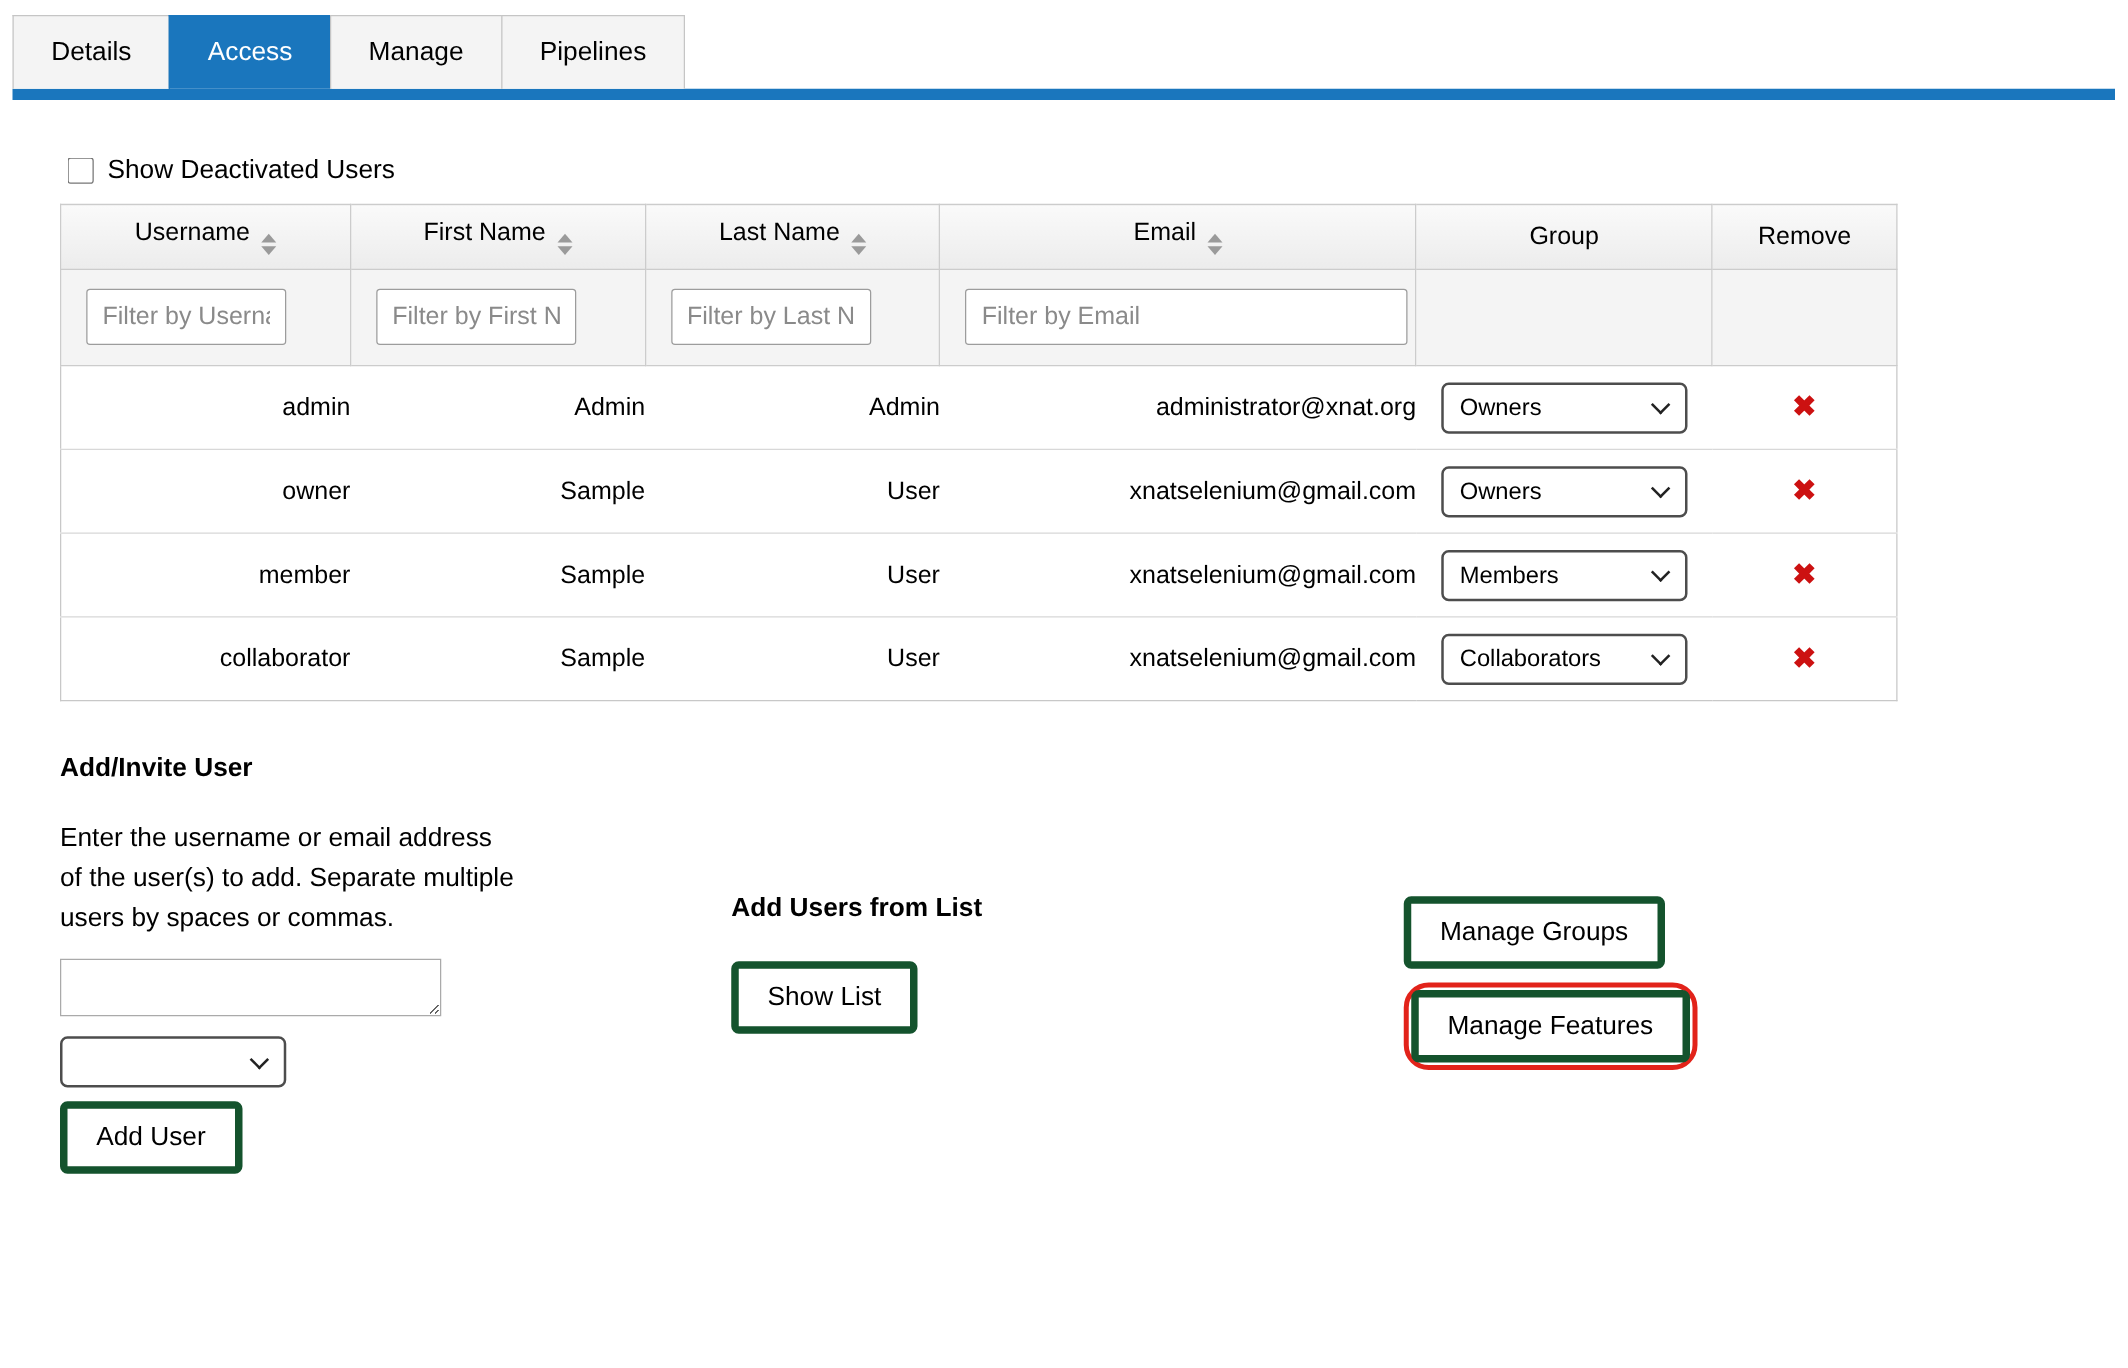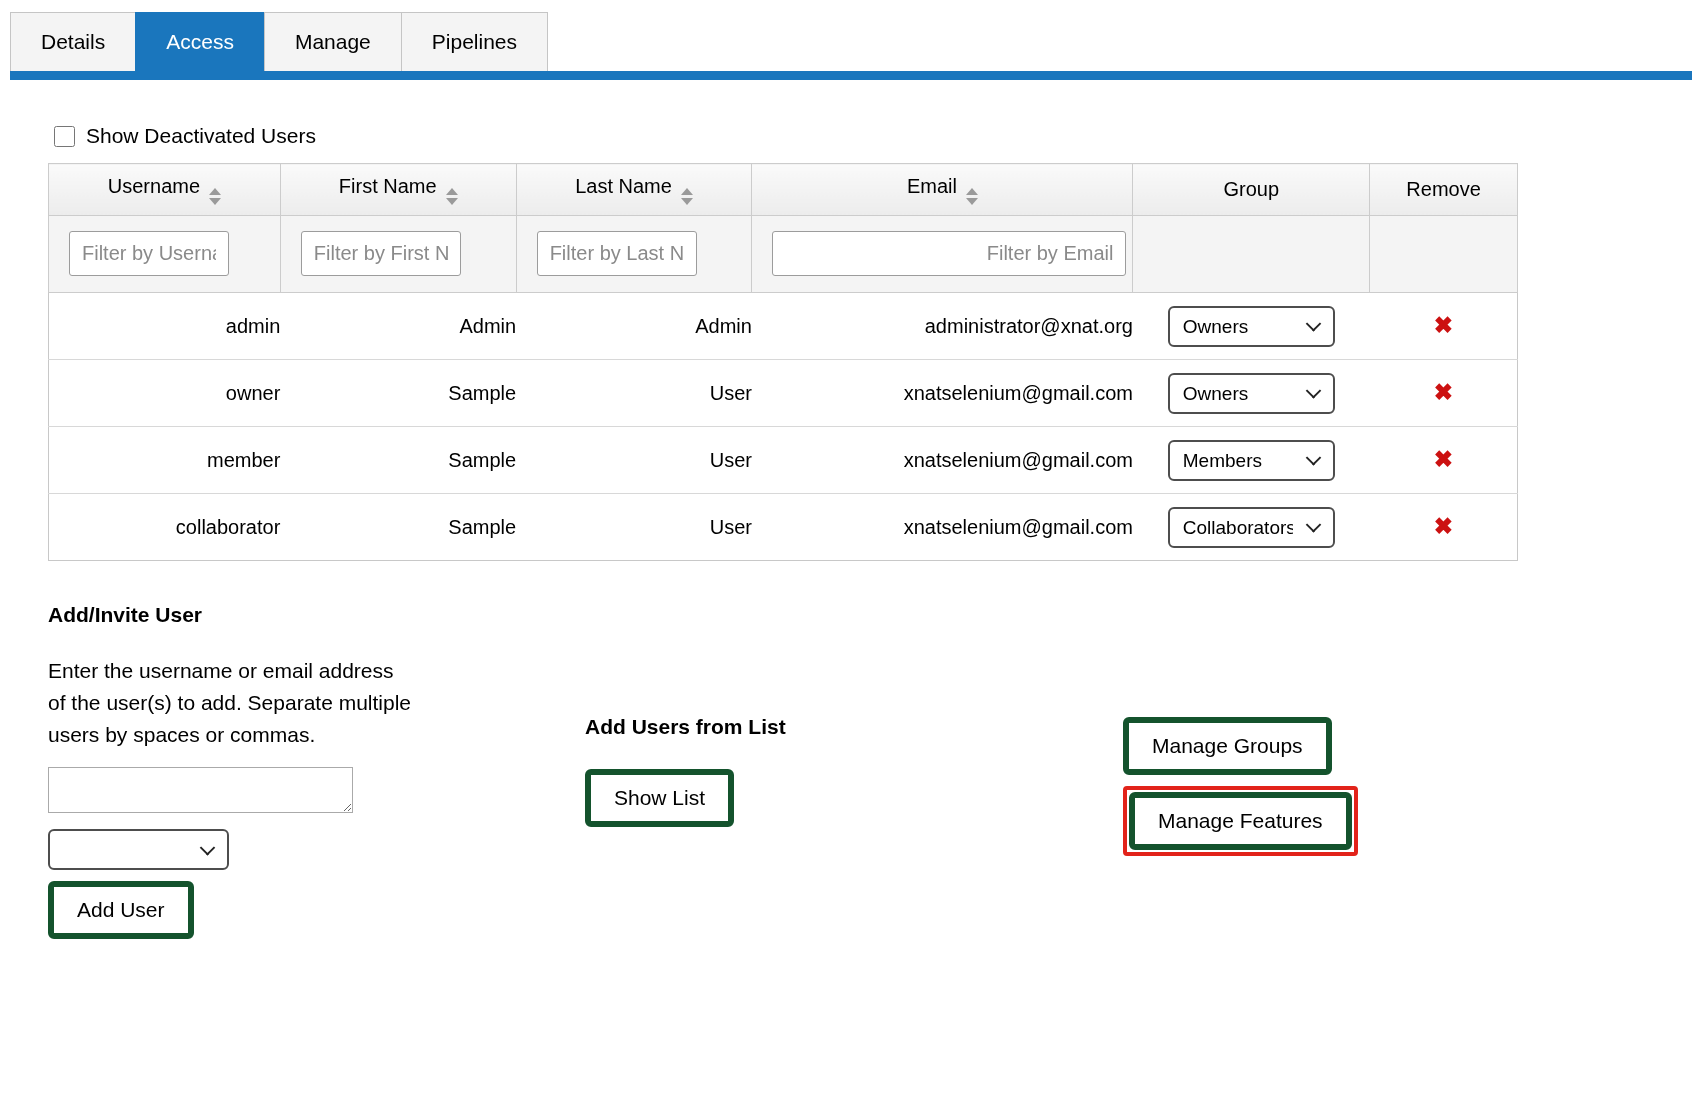--- a/index.html
+++ b/index.html
@@ -71,21 +71,21 @@
     text-align: left;
   }
   .filter-input {
     height: 45px; width: 160px;
     border: 1px solid #9c9c9c; border-radius: 3px;
     font-size: 20px; padding: 0 12px;
     font-family: "Liberation Sans", sans-serif;
     color: #333; background: #fff;
   }
   .filter-input::placeholder { color: #8a8a8a; opacity: 1; }
-  .filter-input.wide { width: 354px; text-align: right; }
+  .filter-input.wide { width: 354px; }
 
   .users-table tbody td {
     border-top: 1px solid #d8d8d8;
     height: 67px;
     padding-left: 20px;
     text-align: right;
     background: #fff;
   }
   .users-table tbody td.cell-username { padding-left: 16px; }
   .users-table tbody td.cell-group { text-align: center; padding-left: 0; }
@@ -109,21 +109,21 @@
     background: #fff;
     border: 2px solid #4d4d4d;
     border-radius: 6px;
     height: 41px;
     font-size: 19px;
     font-family: "Liberation Sans", sans-serif;
     padding: 0 40px 0 13px;
     color: #000;
     cursor: pointer;
   }
-  .group-select { width: 167px; }
+  .group-select { width: 197px; }
   .role-select  { width: 181px; height: 38px; }
 
   
   .bottom { display: flex; margin-top: 42px; width: 1470px; align-items: center; }
   .bottom .col1 { width: 537px; }
   .bottom .col2 { width: 538px; }
   .bottom .col3 { flex: 1; }
   .bottom h3 { font-size: 21px; font-weight: bold; }
 
   .desc {
@@ -154,21 +154,21 @@
     padding: 11px 23px;
     color: #000;
     cursor: pointer;
     display: inline-block;
   }
   .col2 .btn, .col3 .manage-groups { margin-top: 30px; }
   .highlight {
     display: inline-block;
     margin-top: 11px;
     border: 4px solid #e2231a;
-    border-radius: 4px;
+    border-radius: 20px;
     padding: 2px;
   }
 </style>
 </head>
 <body>
 
 <div class="page">
 
   <div class="tabs">
     <div class="tab">Details</div>

